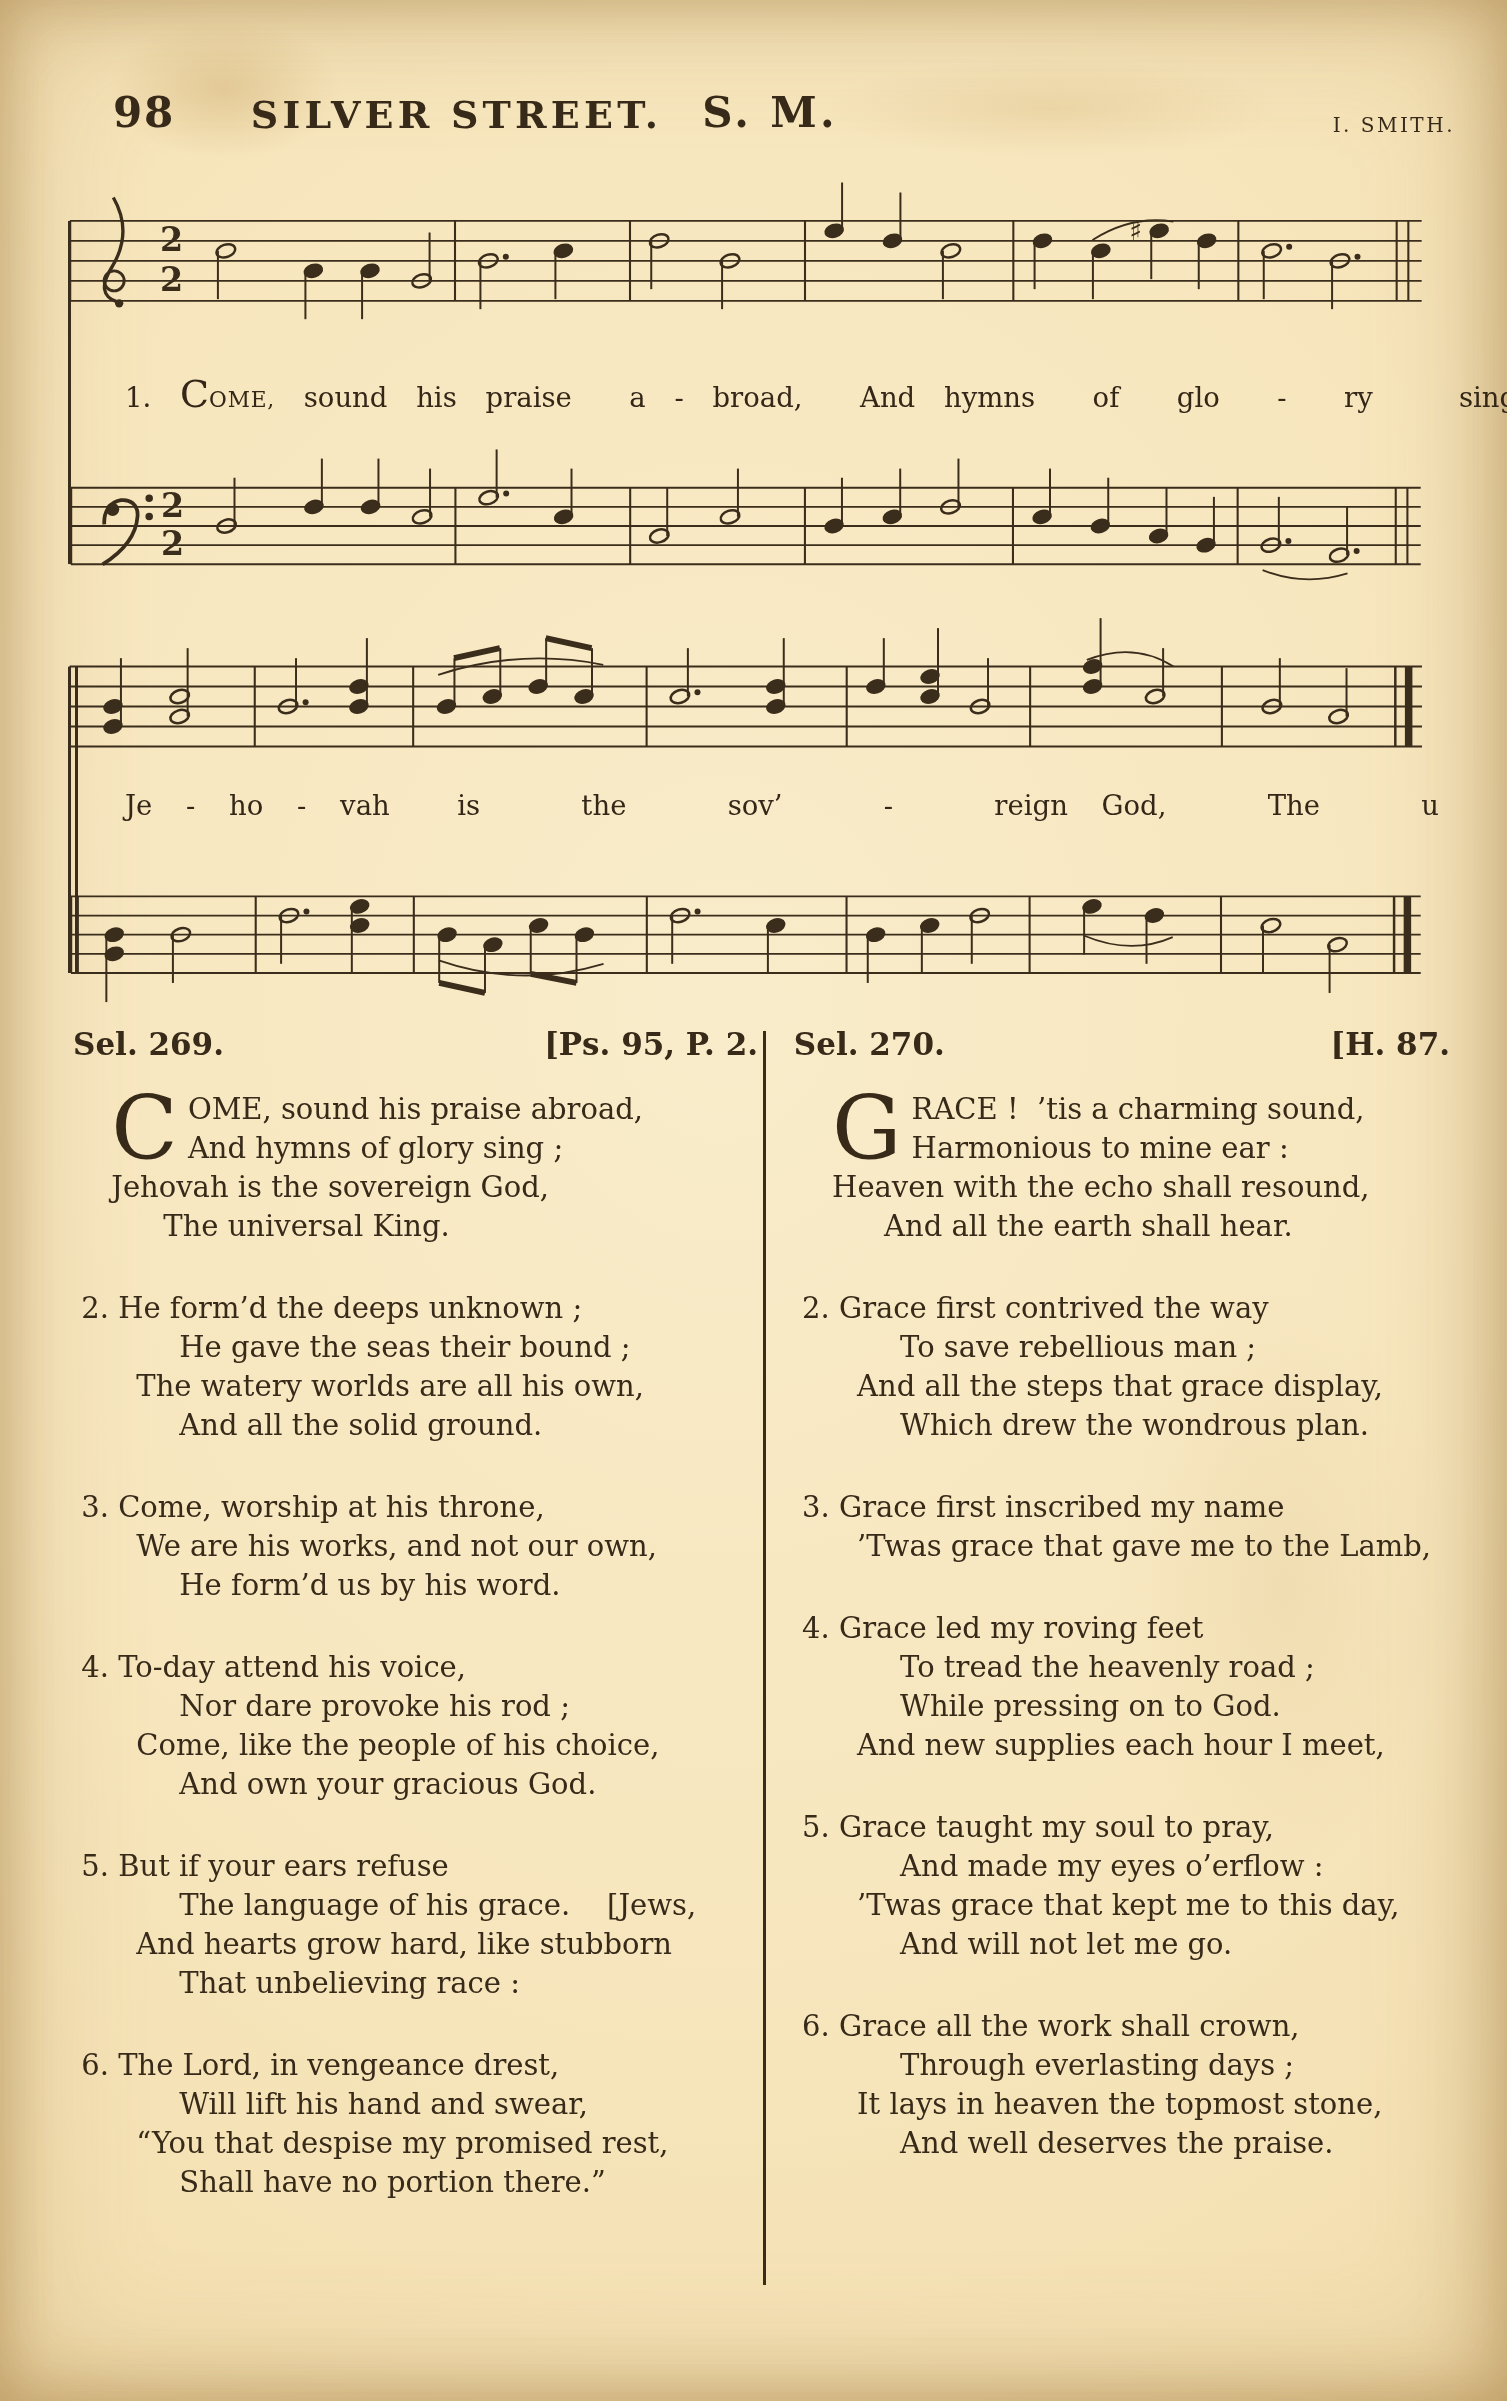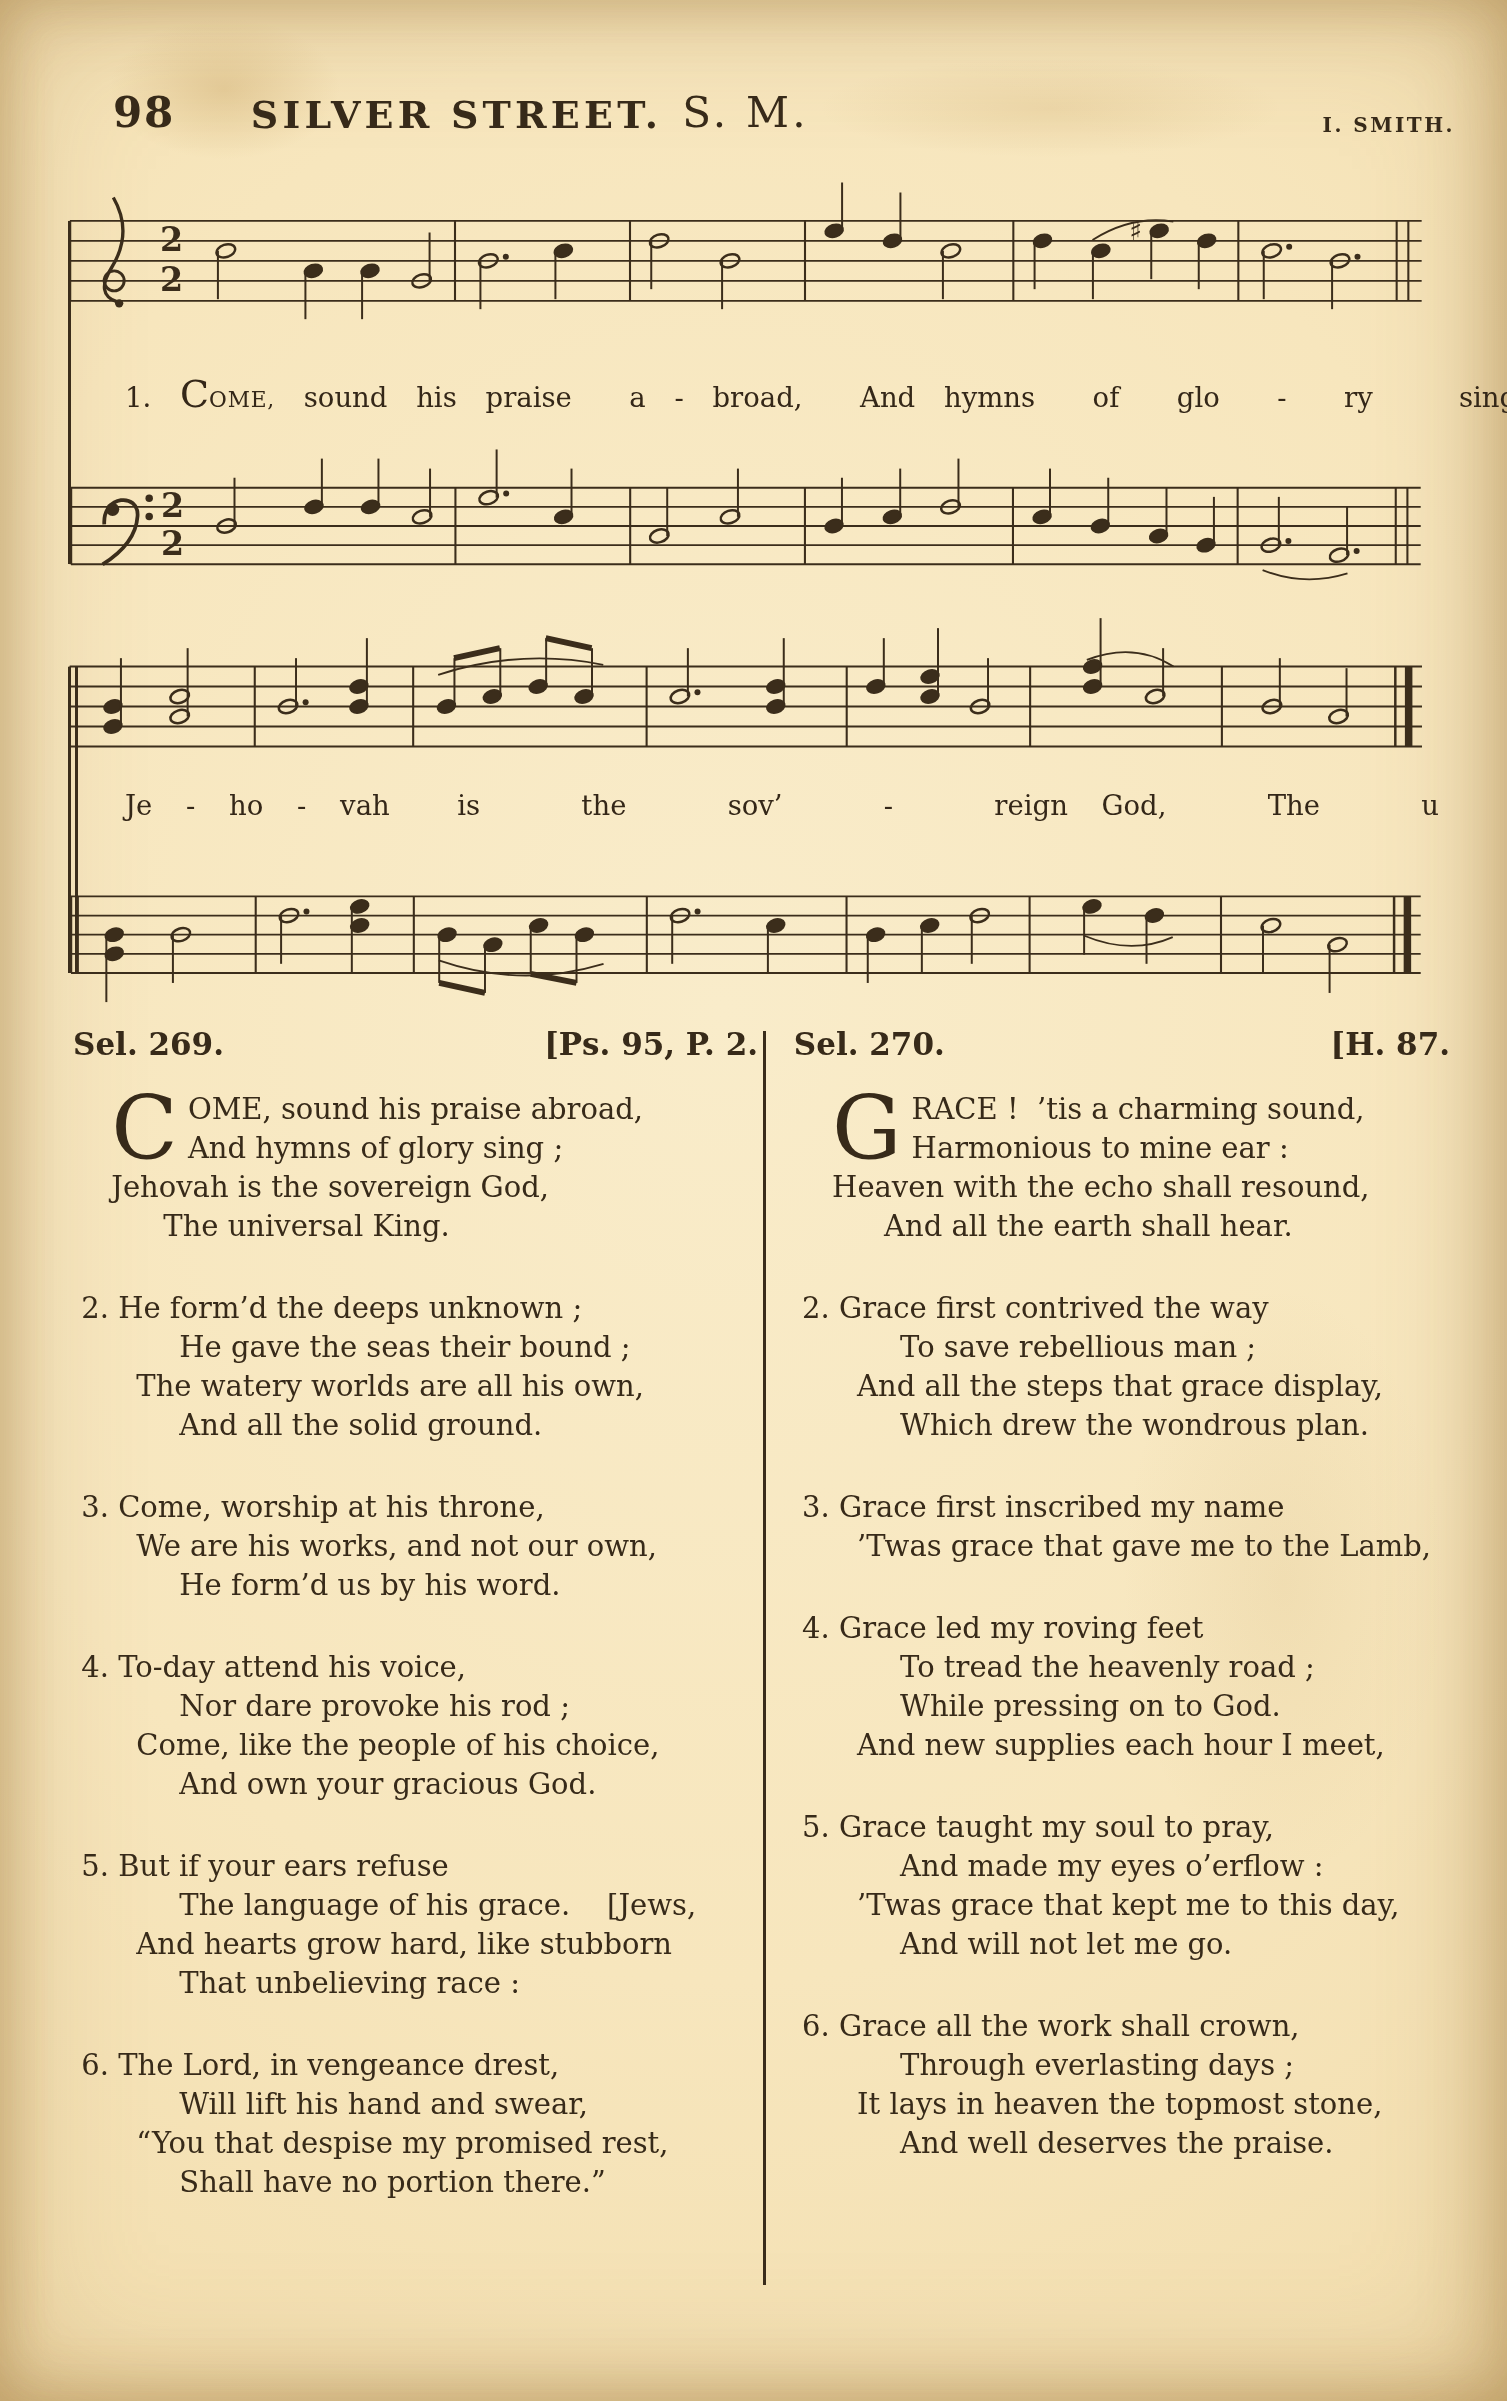--- a/index.html
+++ b/index.html
@@ -11,22 +11,22 @@
   .vignette{position:absolute;inset:0;pointer-events:none;
     box-shadow:inset 0 0 142px rgba(146,104,42,.30), inset -18.3px 0 75px rgba(146,104,42,.20), inset 0 -10px 58px rgba(146,104,42,.14), inset 11.7px 0 42px rgba(146,104,42,.12);}
   .stain{position:absolute;pointer-events:none}
   .stain.s1{left:108px;top:18.3px;width:233px;height:142px;background:radial-gradient(ellipse at center, rgba(189,148,78,.30), rgba(189,148,78,0) 70%)}
   .stain.s2{left:817px;top:58px;width:467px;height:100px;background:radial-gradient(ellipse at center, rgba(189,148,78,.18), rgba(189,148,78,0) 70%)}
   .stain.s3{left:1125px;top:1292px;width:317px;height:583px;background:radial-gradient(ellipse at center, rgba(180,140,70,.10), rgba(180,140,70,0) 72%)}
 
   .header{position:absolute;top:88px;left:113px;right:53px;display:flex;align-items:flex-end}
   .pagenum{font-size:42px;font-weight:bold;letter-spacing:1.7px}
   .title{font-size:38px;font-weight:bold;letter-spacing:4.2px;margin-left:76px}
-  .meter{font-size:42px;font-weight:normal;letter-spacing:3.3px;margin-left:20px}
-  .composer{margin-left:auto;font-size:20px;font-weight:bold;letter-spacing:2.5px}
+  .meter{font-size:42px;font-weight:bold;letter-spacing:3.3px;margin-left:40px}
+  .composer{margin-left:auto;font-size:20px;font-weight:normal;letter-spacing:2.5px}
 
   .sysvg{position:absolute;left:63px;width:1384px;pointer-events:none}
   #sv1{top:100px;height:275px}
   #sv2{top:417px;height:233px}
   #sv3{top:583px;height:217px}
   #sv4{top:834px;height:233px}
   .connector{position:absolute;background:#3b2d1b;width:2.5px;pointer-events:none}
   #cn1{left:68px;top:221px;height:343px}
   #cn2{left:68px;top:667px;height:306px}
   #cn3{left:75px;top:667px;height:306px}

